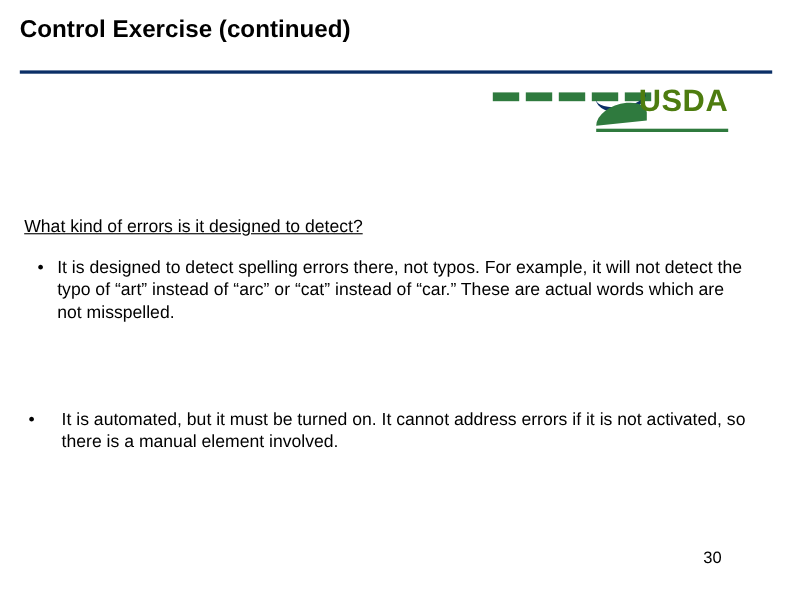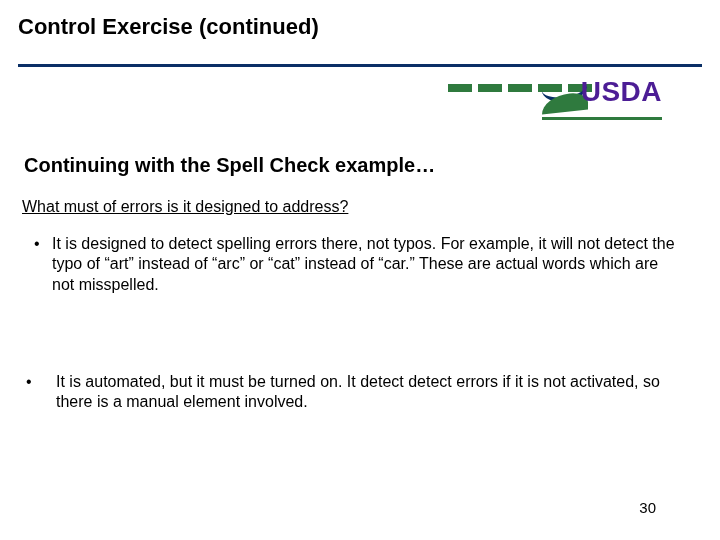--- a/index.html
+++ b/index.html
@@ -55,21 +55,21 @@
     width: 120px;
     height: 46px;
     position: relative;
   }
   .logo-text {
     position: absolute;
     right: 0;
     top: 0;
     font-size: 28px;
     font-weight: 700;
-    color: #4c1d95;
+    color: #4d7c0f;
     letter-spacing: 0.5px;
   }
   .logo-swoosh-green {
     position: absolute;
     left: 0;
     top: 18px;
     width: 46px;
     height: 18px;
     background: #2f7a3e;
     border-top-left-radius: 60% 100%;
@@ -166,30 +166,29 @@
 
   <div class="logo-wrap">
     <div class="logo">
       <div class="logo-swoosh-blue"></div>
       <div class="logo-swoosh-green"></div>
       <div class="logo-text">USDA</div>
       <div class="logo-underline"></div>
     </div>
   </div>
 
-  <div class="subtitle">Continuing with the Spell Check example…</div>
 
-  <div class="q1">What must of errors is it designed to address?</div>
+  <div class="q1">What kind of errors is it designed to detect?</div>
 
   <div class="bullet1">
     <div class="dot">•</div>
     <div>It is designed to detect spelling errors there, not typos.   For example, it will not detect the typo of “art” instead of “arc” or “cat” instead of “car.”   These are actual words which are not misspelled.</div>
   </div>
 
 
   <div class="bullet2">
     <div class="dot">•</div>
-    <div>It is automated, but it must be turned on.   It detect detect errors if it is not activated, so there is a manual element involved.</div>
+    <div>It is automated, but it must be turned on.   It cannot address errors if it is not activated, so there is a manual element involved.</div>
   </div>
 
   <div class="pagenum">30</div>
 
 </div>
 
 </body></html>

